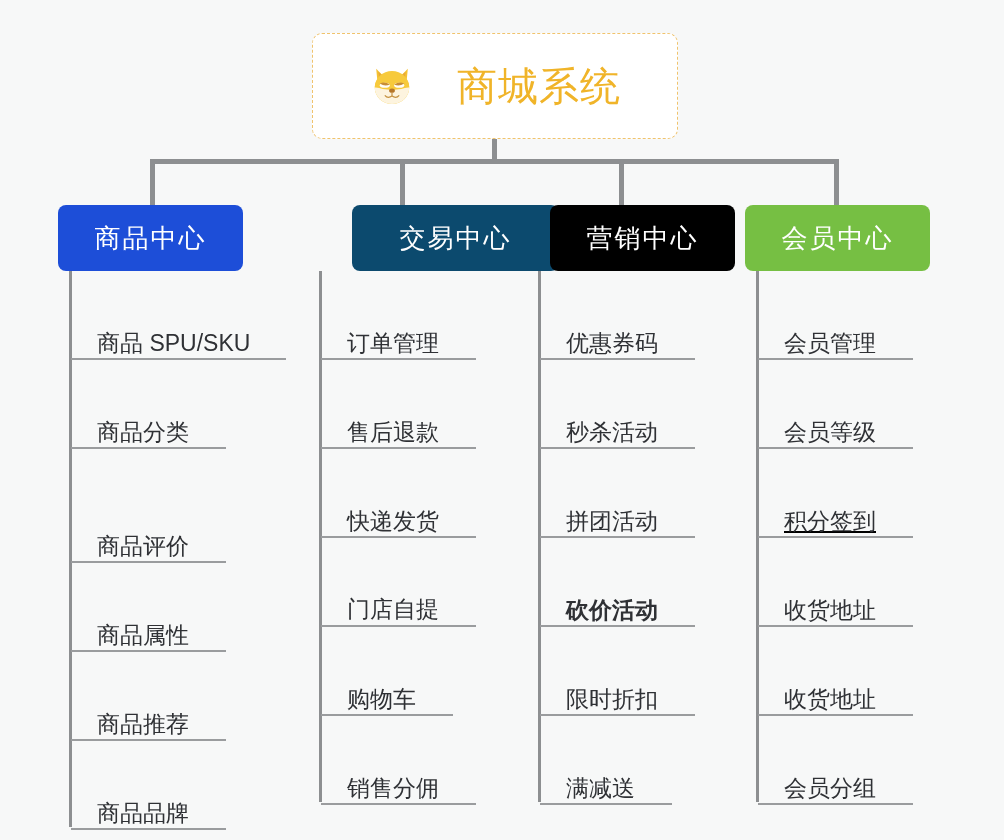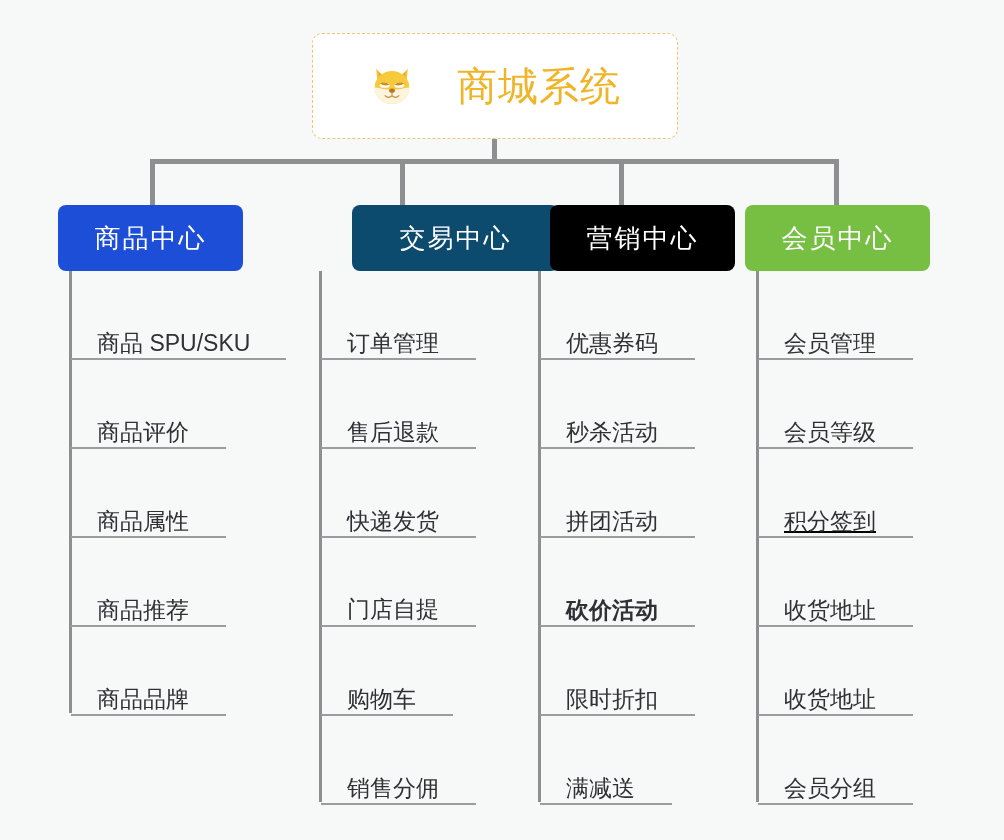--- a/index.html
+++ b/index.html
@@ -158,20 +158,23 @@
   <div class="column" style="left:58px;width:250px;">
     <div class="cat-header" style="width: 185px; background: #1d4ed8;">
       <span>商品中心</span>
     </div>
     <div class="leaf-wrap">
       <div class="spine"></div>
       <div class="leaf" style="width:215px;">
         <span class="leaf-label">商品 SPU/SKU</span>
       </div>
       <div class="leaf" style="width:155px;">
+        <span class="leaf-label">商品分类</span>
+      </div>
+      <div class="leaf" style="width:155px;margin-top:25px;">
         <span class="leaf-label">商品评价</span>
       </div>
       <div class="leaf" style="width:155px;">
         <span class="leaf-label">商品属性</span>
       </div>
       <div class="leaf" style="width:155px;">
         <span class="leaf-label">商品推荐</span>
       </div>
       <div class="leaf" style="width:155px;">
         <span class="leaf-label">商品品牌</span>

